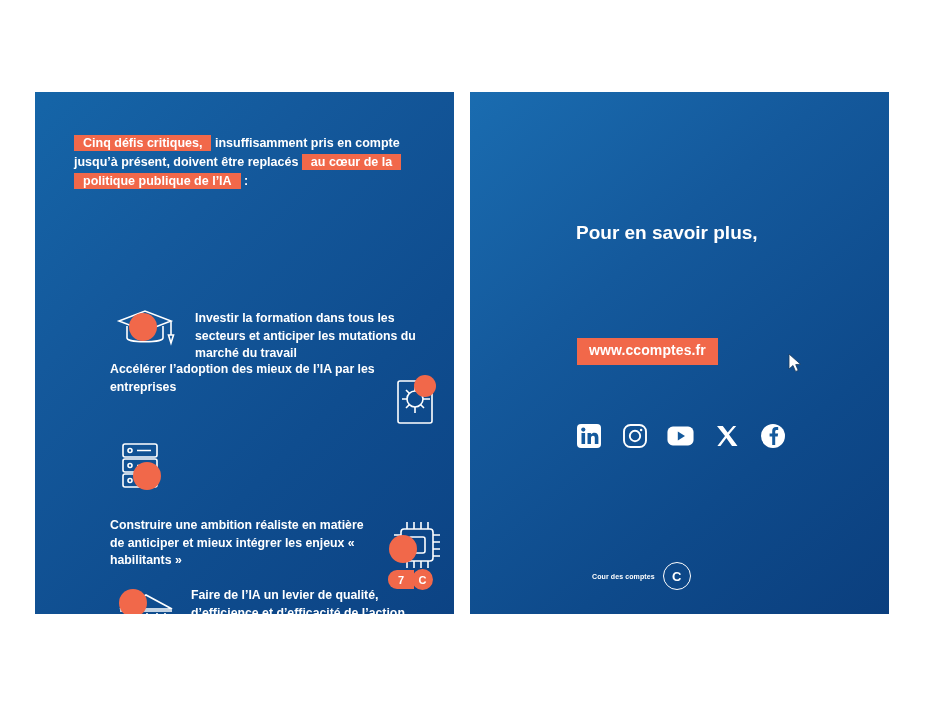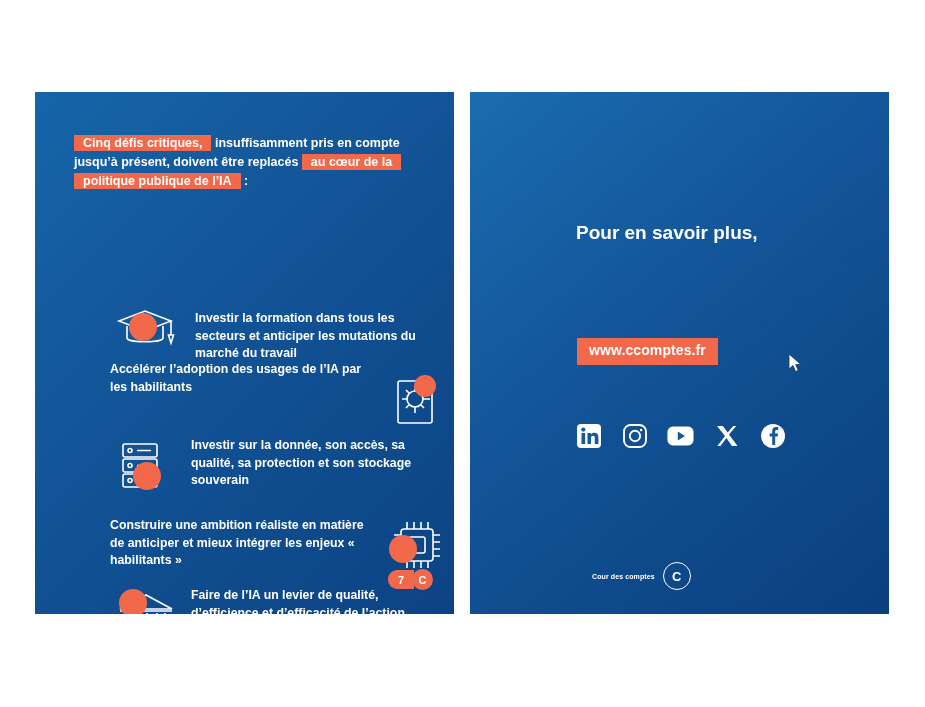--- a/index.html
+++ b/index.html
@@ -204,21 +204,21 @@
       <div class="blob" style="left:16px; top:8px; width:28px; height:28px;"></div>
       <svg width="70" height="52" viewBox="0 0 70 52" fill="none" stroke="#ffffff" stroke-width="1.6">
         <path d="M6 16 L32 6 L58 16 L32 26 Z"></path>
         <path d="M14 21 L14 33 C14 38 50 38 50 33 L50 21"></path>
         <path d="M58 16 L58 30"></path>
         <path d="M55.5 30 L60.5 30 L58 38 Z" fill="none"></path>
       </svg>
     </div>
     <div class="item i1">Investir la formation dans tous les secteurs et anticiper les mutations du marché du travail</div>
 
-    <div class="item i2">Accélérer l’adoption des usages de l’IA par les habilitants</div>
+    <div class="item i2">Accélérer l’adoption des mieux de l’IA par les entreprises</div>
     <div class="icon ic-doc">
       <div class="blob" style="left:22px; top:0px; width:22px; height:22px;"></div>
       <svg width="50" height="52" viewBox="0 0 50 52" fill="none" stroke="#ffffff" stroke-width="1.6">
         <rect x="6" y="6" width="34" height="42" rx="2"></rect>
         <circle cx="23" cy="24" r="8"></circle>
         <path d="M23 16 L23 12 M23 32 L23 38 M15 24 L10 24 M31 24 L38 24 M17.5 18.5 L14 15 M28.5 18.5 L32 15 M17.5 29.5 L14 33 M28.5 29.5 L32 33"></path>
       </svg>
     </div>
 
     <div class="icon ic-data">
@@ -226,21 +226,20 @@
       <svg width="62" height="52" viewBox="0 0 62 52" fill="none" stroke="#ffffff" stroke-width="1.6">
         <rect x="6" y="4" width="34" height="13" rx="2"></rect>
         <rect x="6" y="19" width="34" height="13" rx="2"></rect>
         <rect x="6" y="34" width="34" height="13" rx="2"></rect>
         <circle cx="13" cy="10.5" r="2"></circle>
         <circle cx="13" cy="25.5" r="2"></circle>
         <circle cx="13" cy="40.5" r="2"></circle>
         <path d="M20 10.5 L34 10.5 M20 25.5 L34 25.5 M20 40.5 L34 40.5"></path>
       </svg>
     </div>
-    <div class="item i3">Investir sur la donnée, son accès, sa qualité, sa protection et son stockage souverain</div>
 
     <div class="item i4">Construire une ambition réaliste en matière de anticiper et mieux intégrer les enjeux « habilitants »</div>
     <div class="icon ic-chip">
       <div class="blob" style="left:2px; top:18px; width:28px; height:28px;"></div>
       <svg width="58" height="58" viewBox="0 0 58 58" fill="none" stroke="#ffffff" stroke-width="1.6">
         <rect x="14" y="12" width="32" height="32" rx="3"></rect>
         <rect x="22" y="20" width="16" height="16" rx="2"></rect>
         <path d="M20 12 L20 5 M27 12 L27 5 M34 12 L34 5 M41 12 L41 5"></path>
         <path d="M20 44 L20 51 M27 44 L27 51 M34 44 L34 51 M41 44 L41 51"></path>
         <path d="M14 18 L7 18 M14 25 L7 25 M14 32 L7 32 M14 39 L7 39"></path>

